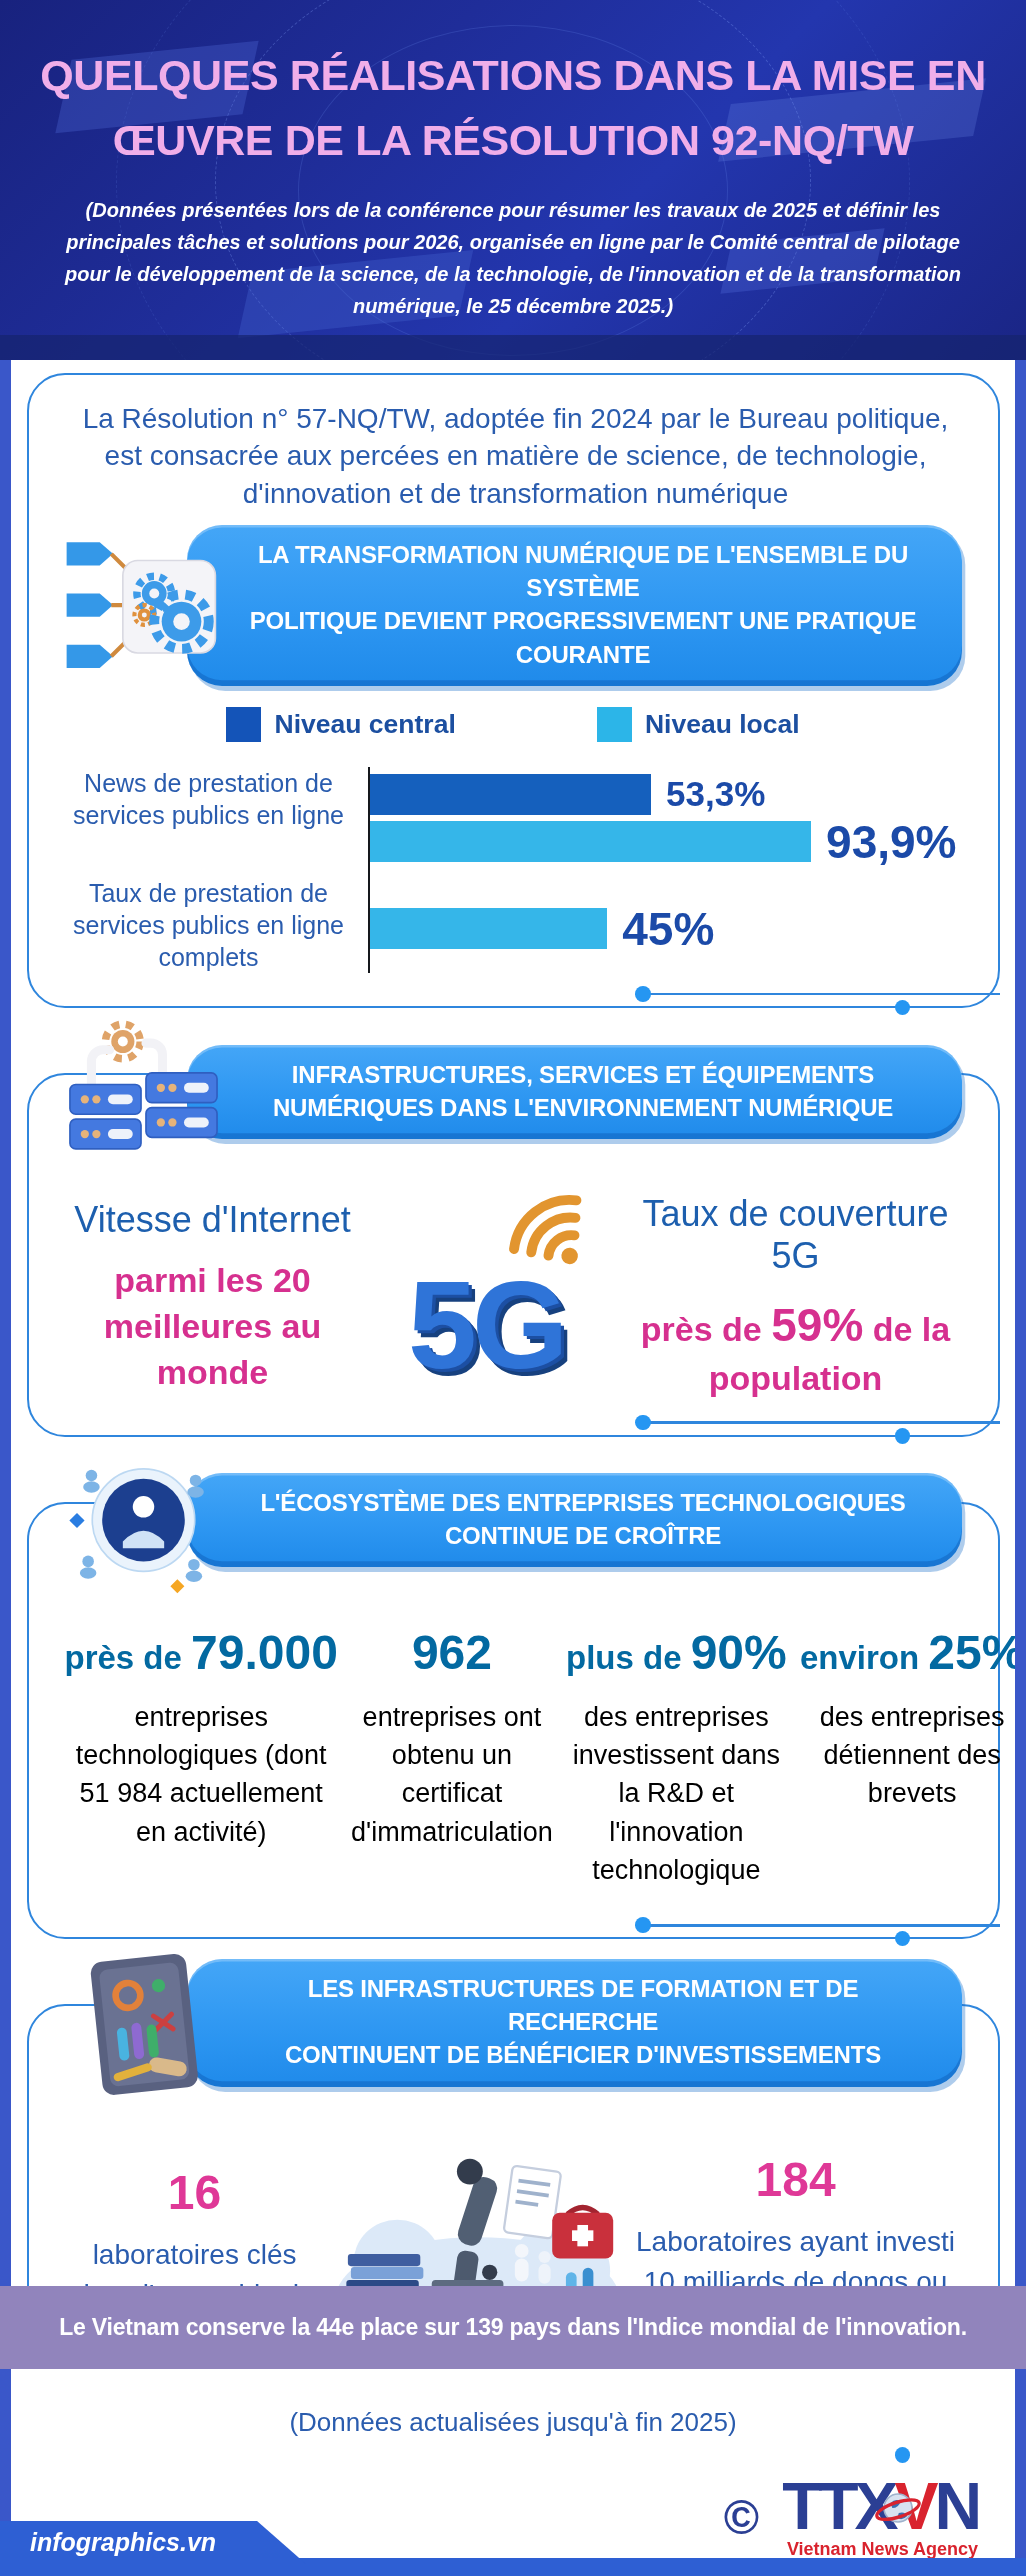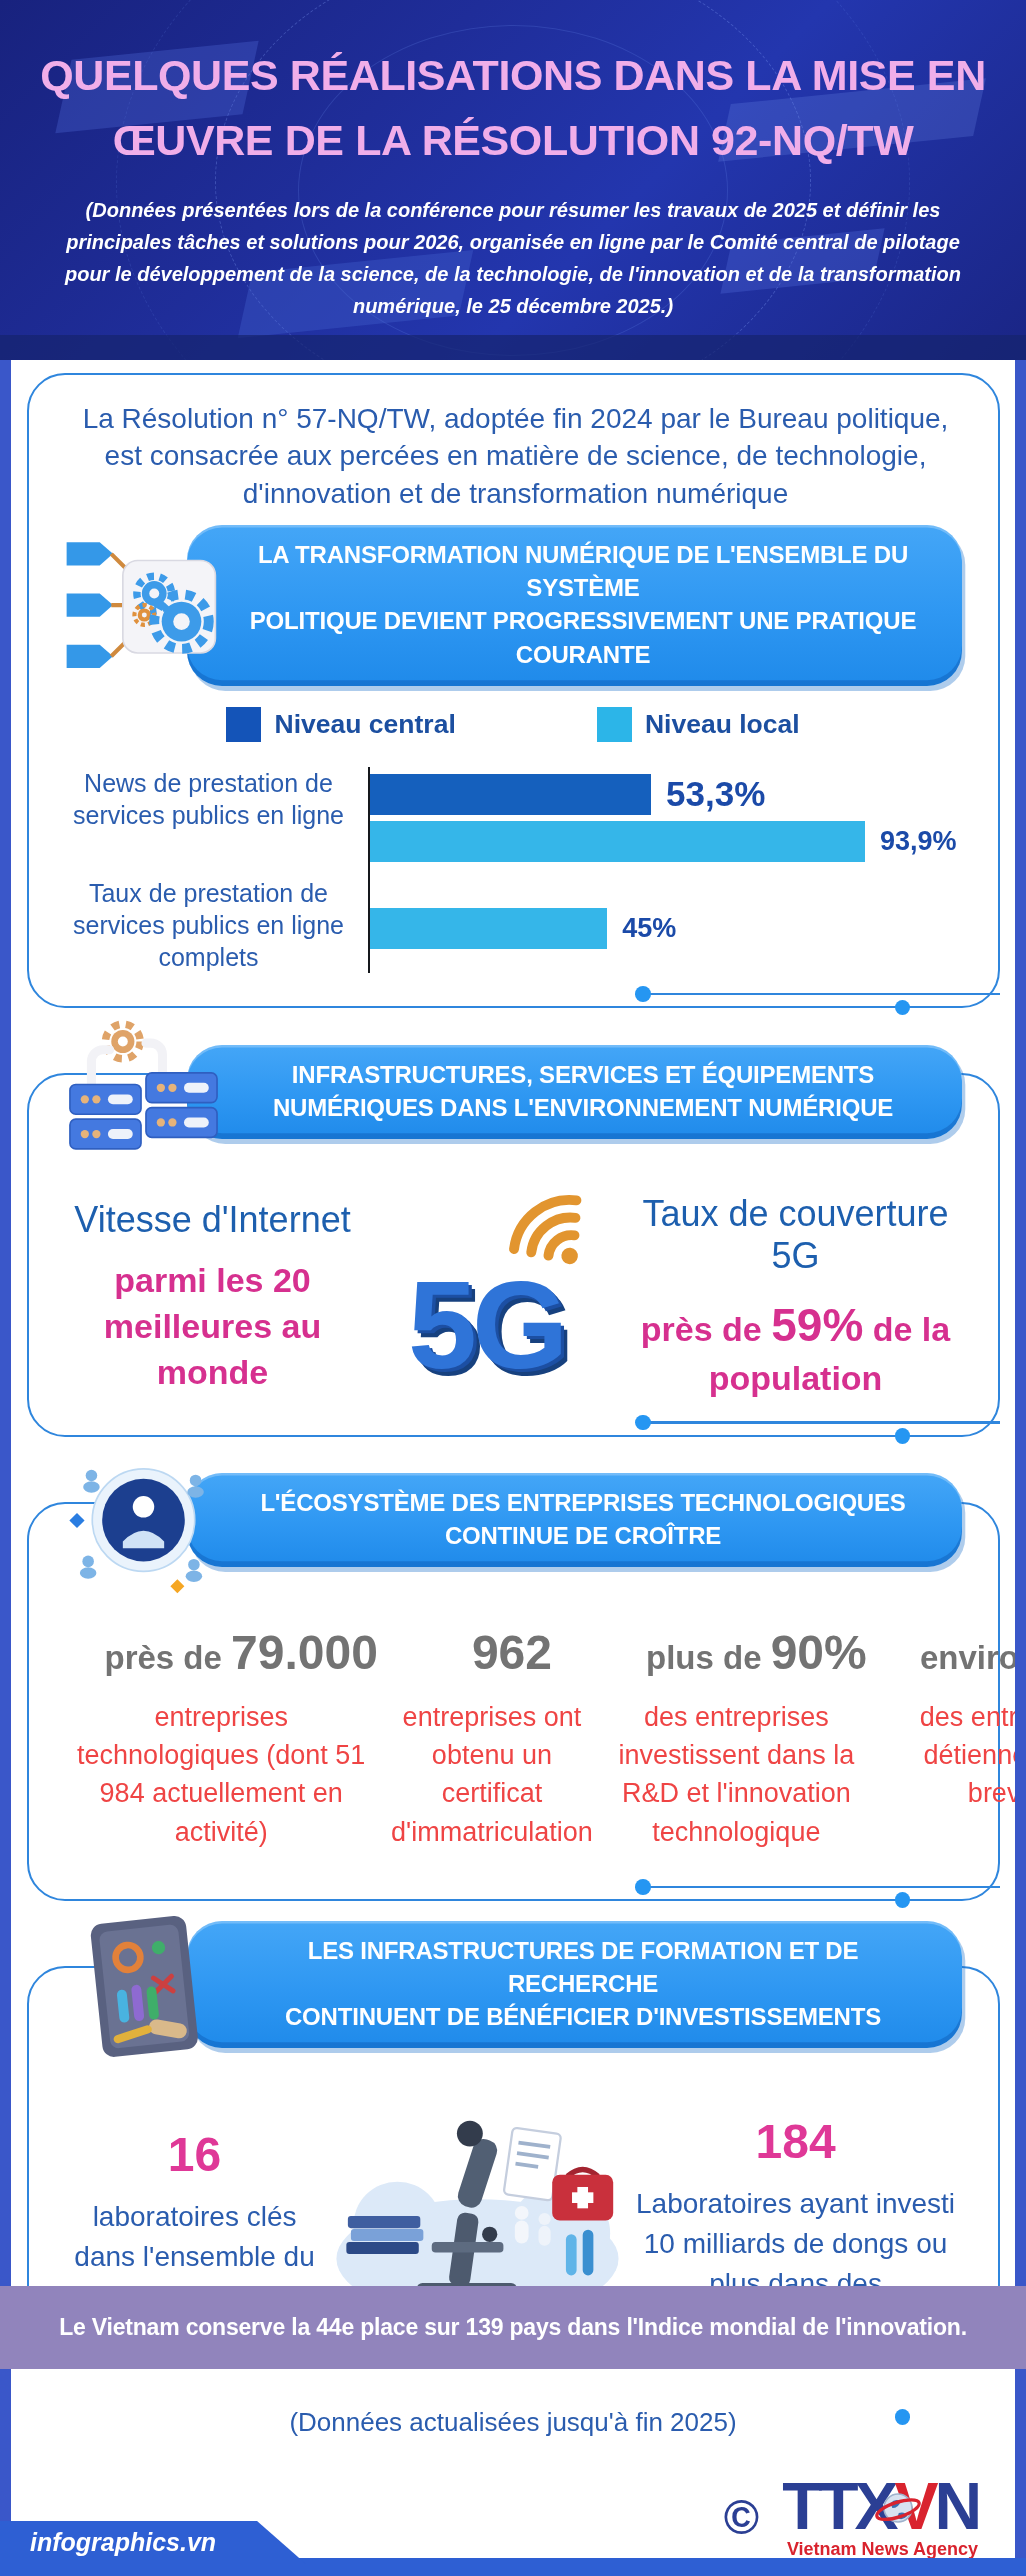--- a/index.html
+++ b/index.html
@@ -55,40 +55,40 @@
   .chart { display:flex; margin-top:25px; padding:0 5px; }
   .chart-labels { width:298px; display:flex; flex-direction:column; gap:46px; }
   .chart-label { flex:1; display:flex; align-items:center; justify-content:center; text-align:center;
                  color:#2a5cae; font-size:25px; line-height:1.28; padding-right:20px; }
   .chart-bars { flex:1; border-left:2.5px solid #15181c; padding:6.6px 0 10px; display:flex; flex-direction:column; gap:46px; }
   .bar-group { display:flex; flex-direction:column; gap:6.6px; }
   .bar-line { display:flex; align-items:center; height:41px; }
   .bar { height:100%; }
   .bar.dark { background:#1560bd; } .bar.light { background:#35b6e9; }
   .val { color:#1b4aa8; font-weight:bold; font-size:35px; margin-left:15px; white-space:nowrap; }
-  .val.big { font-size:27px; }
+  .val.big { font-size:46px; }
 
   
   .net-row { display:flex; align-items:center; margin-top:25px; }
   .net-col { text-align:center; }
   .net-col.left { width:33%; } .net-col.right { width:37%; }
   .net-title { color:#1d5fae; font-size:36px; font-weight:500; }
   .net-high { margin-top:16.5px; color:#d6308f; font-size:34px; font-weight:bold; line-height:1.35; }
   .big59 { font-size:46px; }
   .logo5g { position:relative; width:30%; height:207px; }
   .g5text { position:absolute; left:50%; transform:translateX(-56%); bottom:5px; font-size:124px; font-weight:900; color:#2f74d8;
             letter-spacing:-5px; text-shadow:3.3px 3.3px 0 #1c4fa3, 6.6px 6.6px 0 #17417f; }
   .wifi { position:absolute; right:28px; top:-5px; transform:rotate(-38deg); }
 
   
   .stats { display:grid; grid-template-columns:1.12fr 1fr 1.12fr 1fr; gap:13.2px; margin-top:28px; padding-bottom:15px; }
   .stat { text-align:center; }
-  .stat-val { color:#737373; font-weight:bold; font-size:33px; white-space:nowrap;margin-left:40px; }
+  .stat-val { color:#0369a1; font-weight:bold; font-size:33px; white-space:nowrap; }
   .stat-num { font-size:48px; }
-  .stat-desc { margin-top:18px; color:#ef4444; font-size:27px; line-height:1.42; }
+  .stat-desc { margin-top:18px; color:#000000; font-size:27px; line-height:1.42; }
 
   
   .res-row { display:flex; align-items:flex-start; margin-top:18px; }
   .res-col { text-align:center; }
   .res-col.left { width:29%; padding-top:48px; }
   .res-col.right { width:37%; padding-top:35px; }
   .res-num { color:#df3897; font-size:48px; font-weight:bold; }
   .res-desc { margin-top:15px; color:#2a5cae; font-size:28px; line-height:1.42; }
   .res-illus { width:34%; display:flex; justify-content:center; }
 

